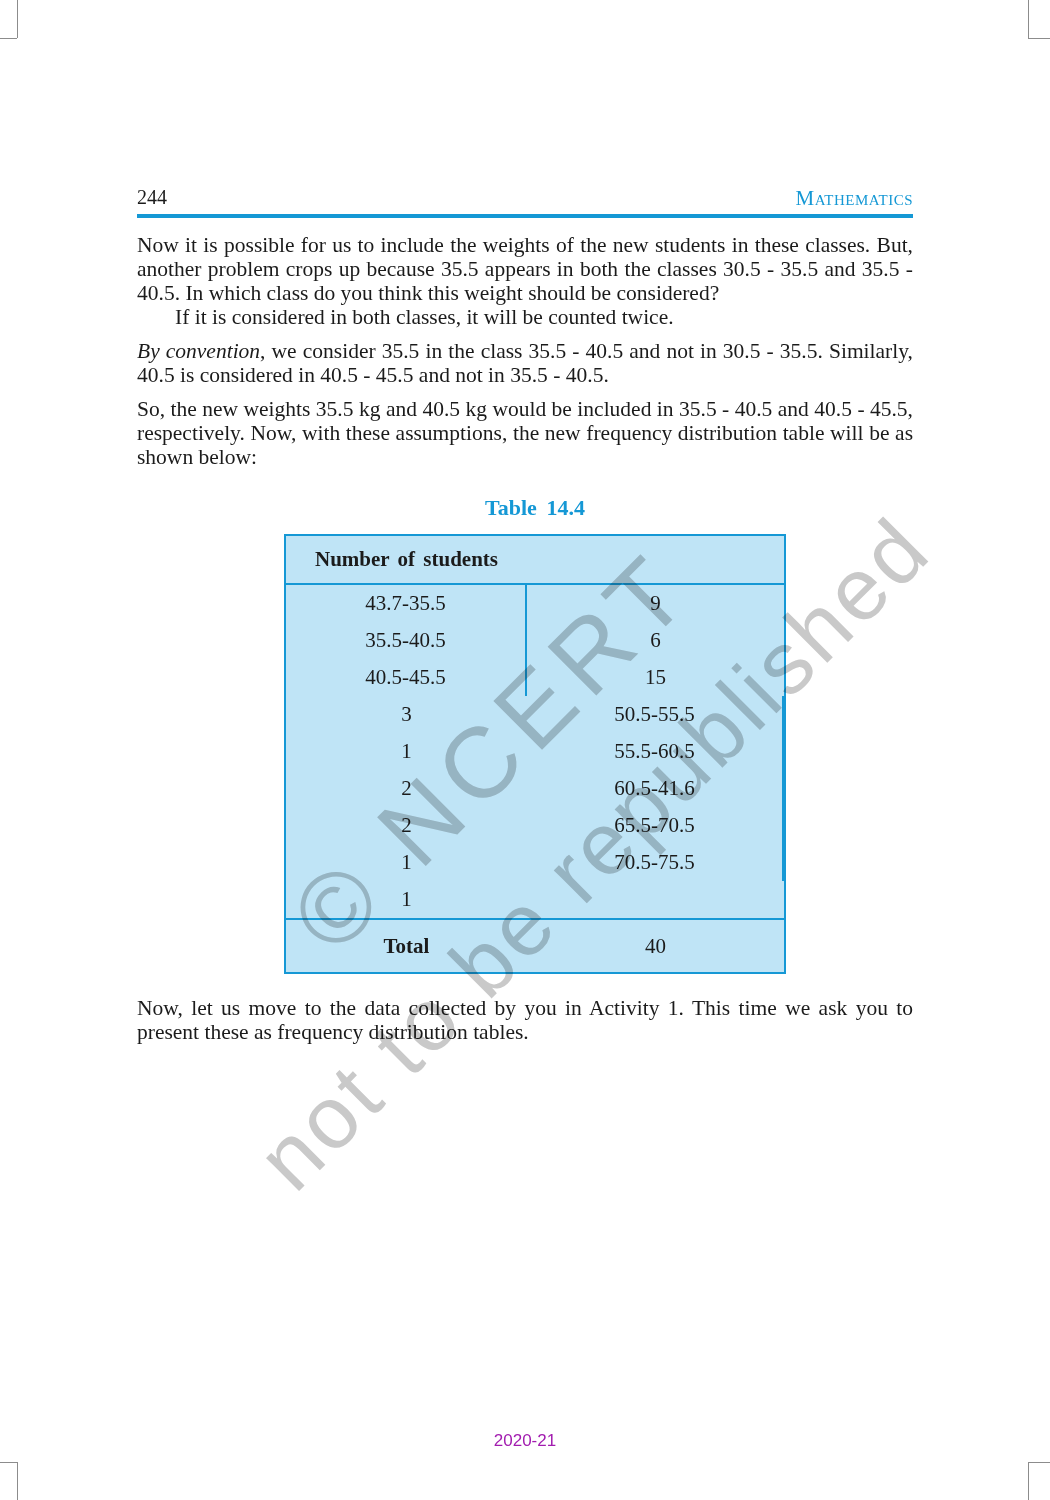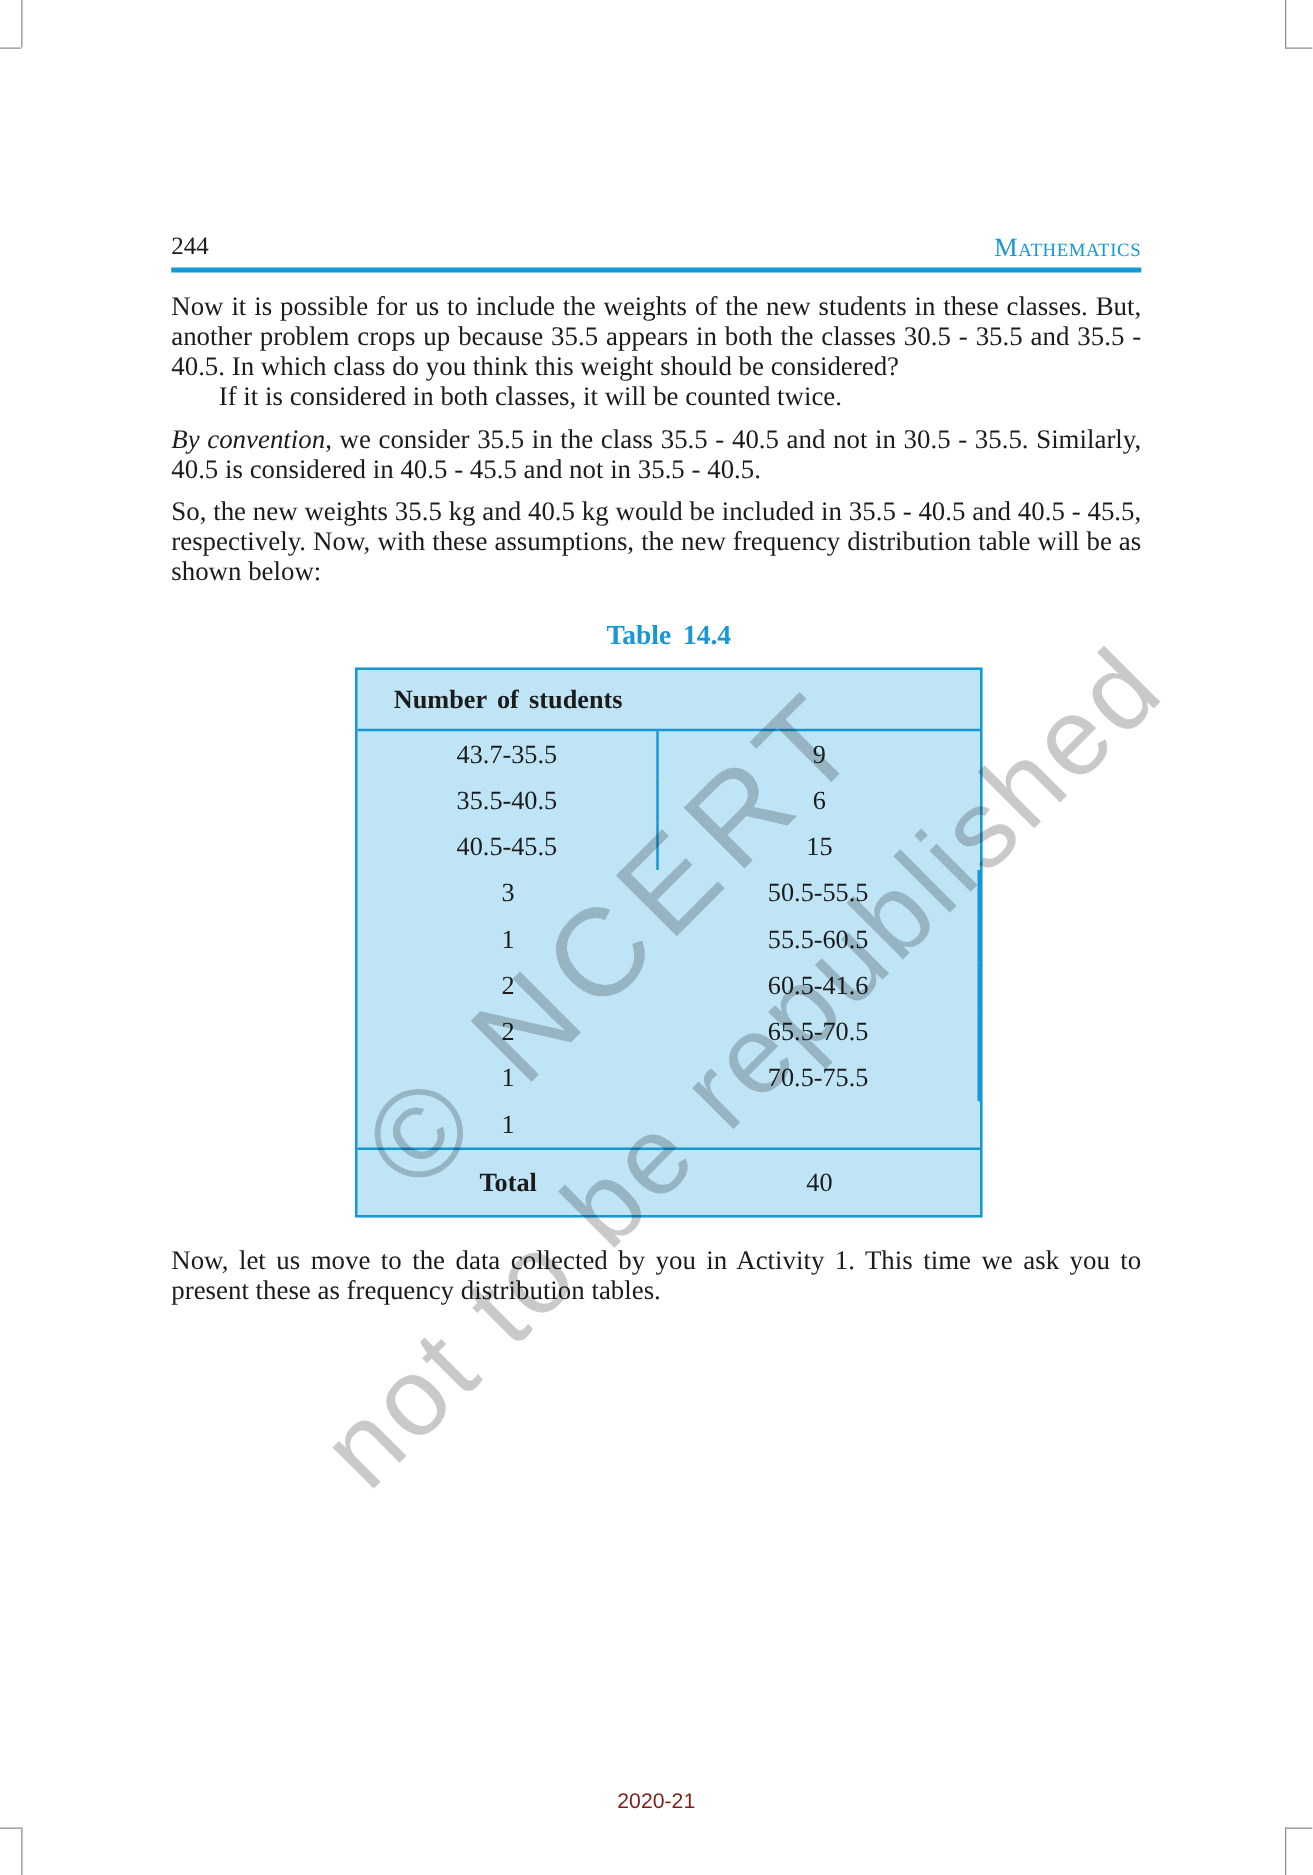--- a/index.html
+++ b/index.html
@@ -64,21 +64,21 @@
     display:flex; flex-direction:column; justify-content:center; align-items:center;
     gap:36px; transform:rotate(-45deg);
     z-index:10; pointer-events:none; mix-blend-mode:multiply;
     color:#c9c9c9; font-family:"Liberation Sans", sans-serif; white-space:nowrap;
   }
   .wm-line1 { font-size:100px; letter-spacing:10px; }
   .wm-line2 { font-size:88px;  letter-spacing:4px; }
 
   .footer {
     position:absolute; top:1431px; left:0; width:1050px; text-align:center;
-    font-family:"Liberation Sans", sans-serif; font-size:17px; color:#7f1d1d; z-index:1;
+    font-family:"Liberation Sans", sans-serif; font-size:17px; color:#a21caf; z-index:1;
   }
 </style>
 </head>
 <body>
 
 <div class="crop" style="left:17px; top:0; width:1px; height:38px;"></div>
 <div class="crop" style="left:0; top:38px; width:17px; height:1px;"></div>
 <div class="crop" style="left:1028px; top:0; width:1px; height:38px;"></div>
 <div class="crop" style="left:1028px; top:38px; width:22px; height:1px;"></div>
 <div class="crop" style="left:0; top:1462px; width:17px; height:1px;"></div>

